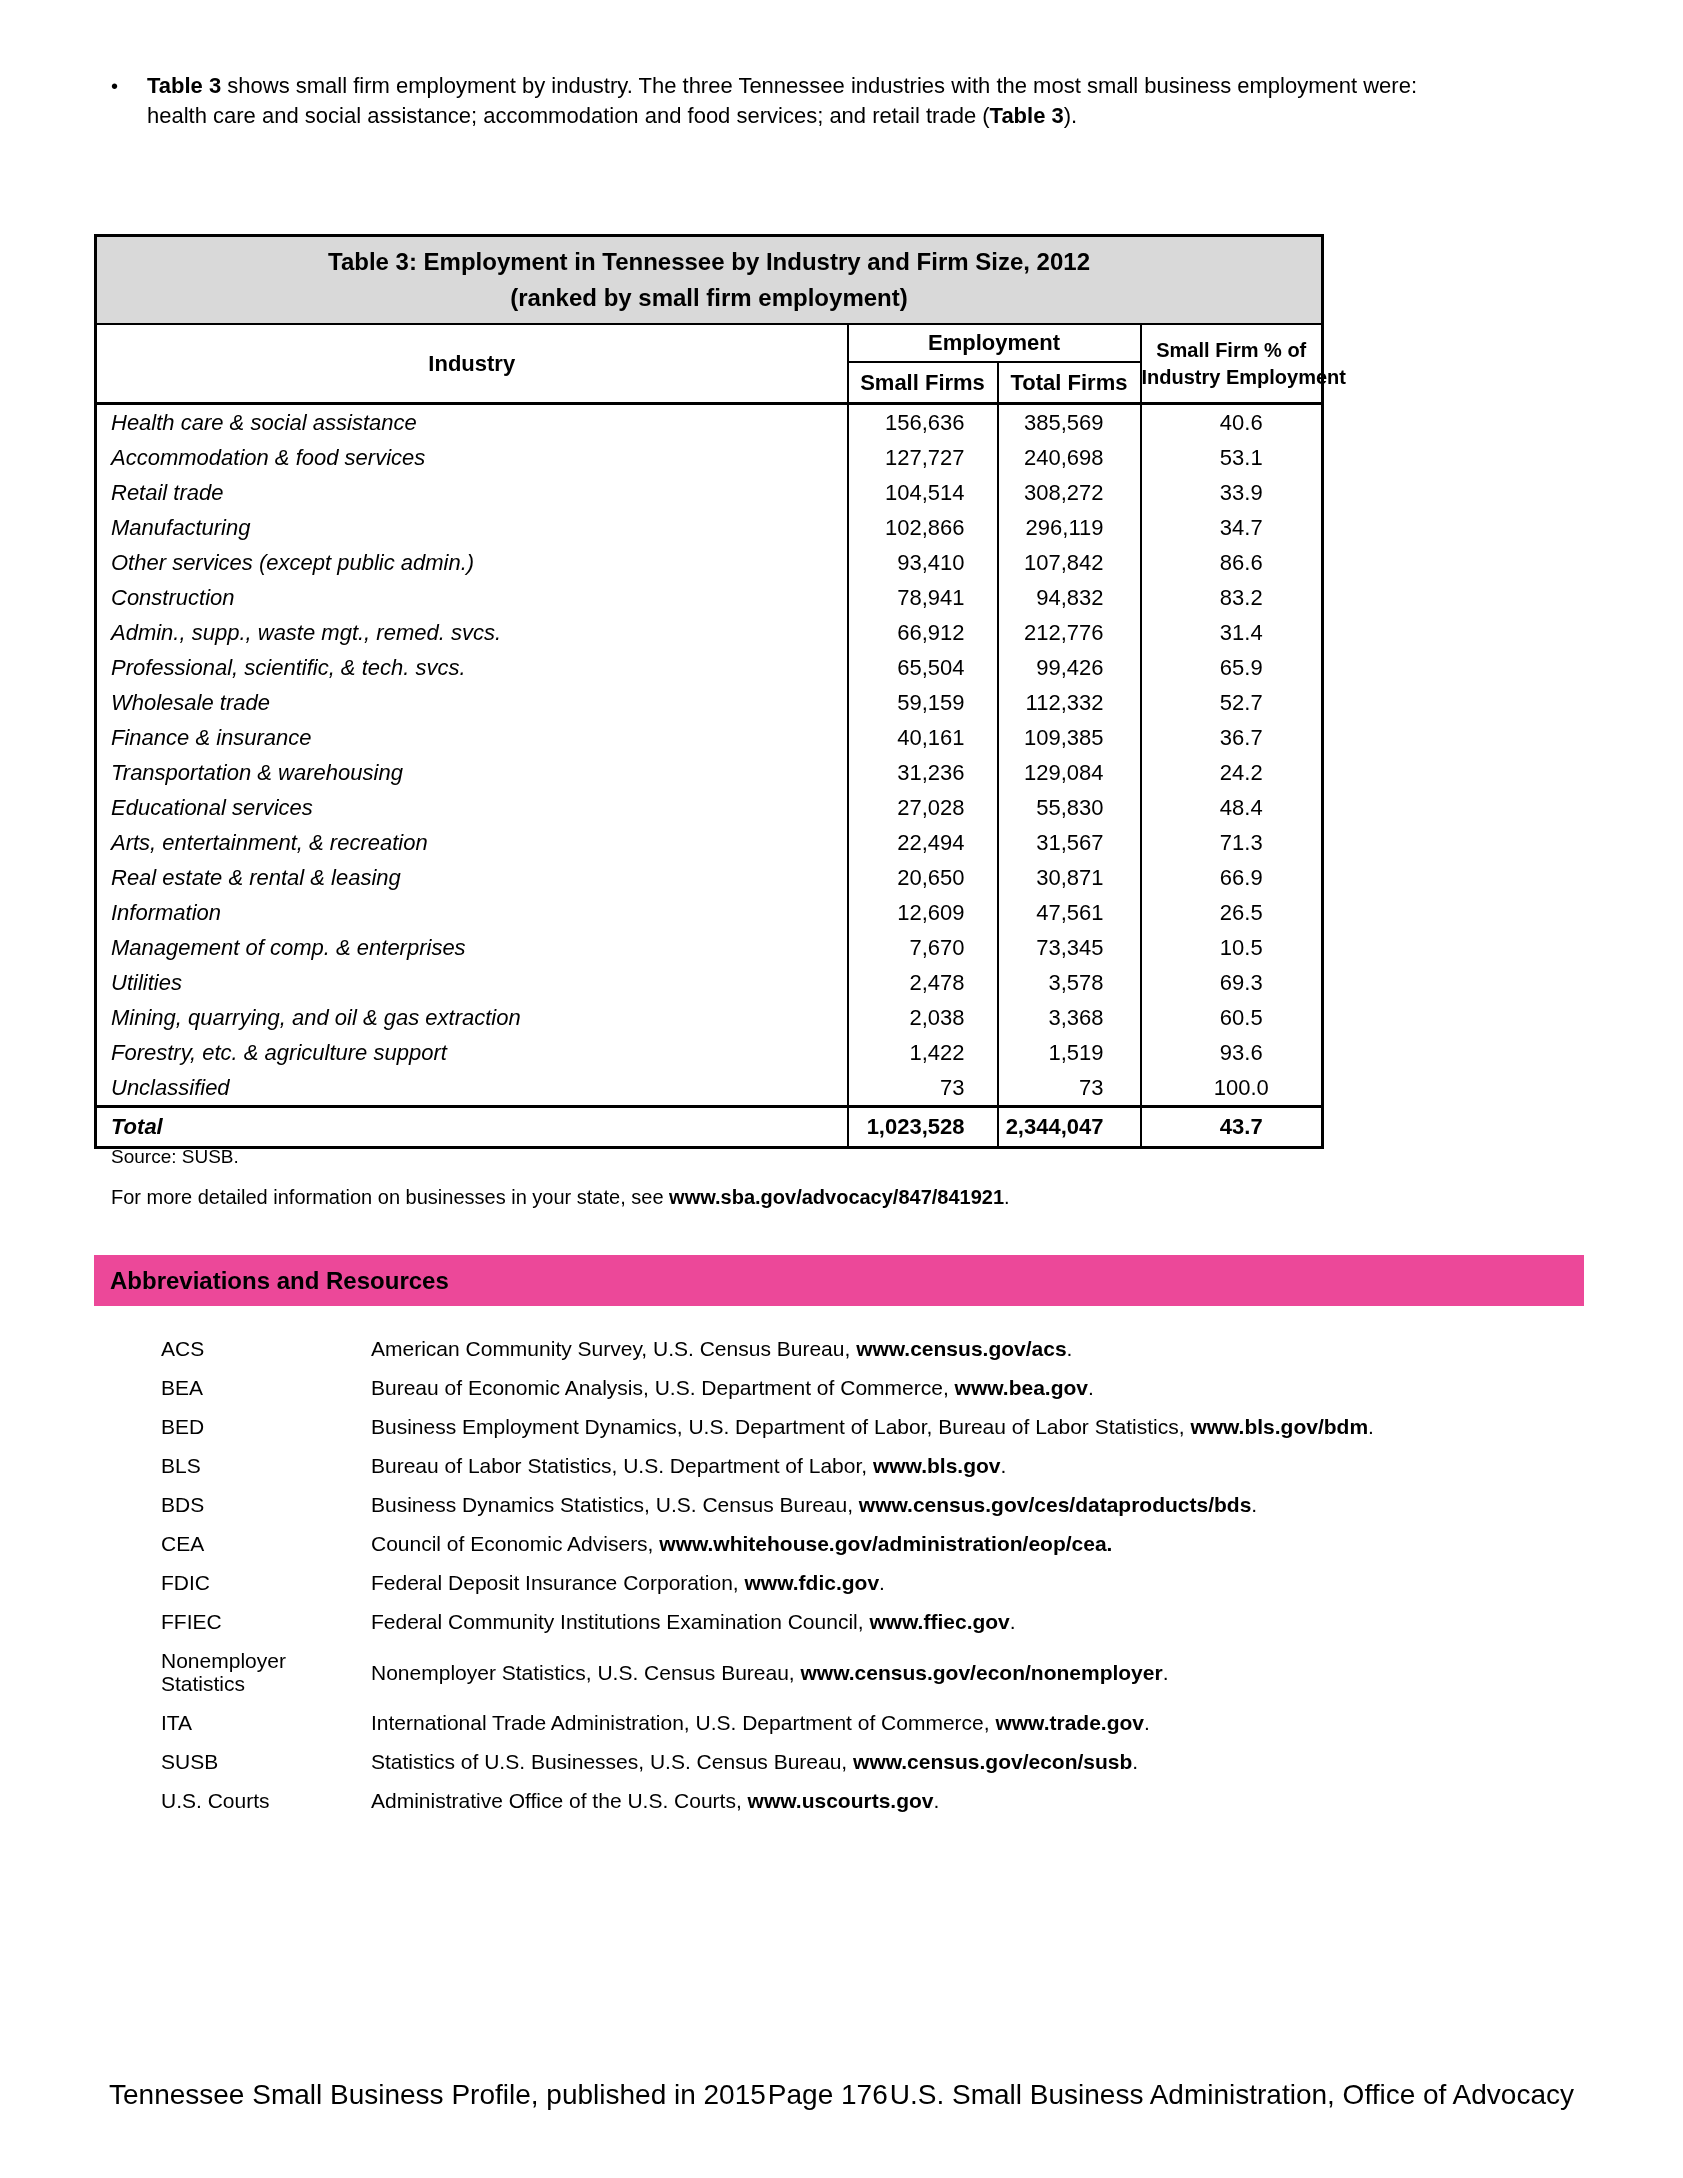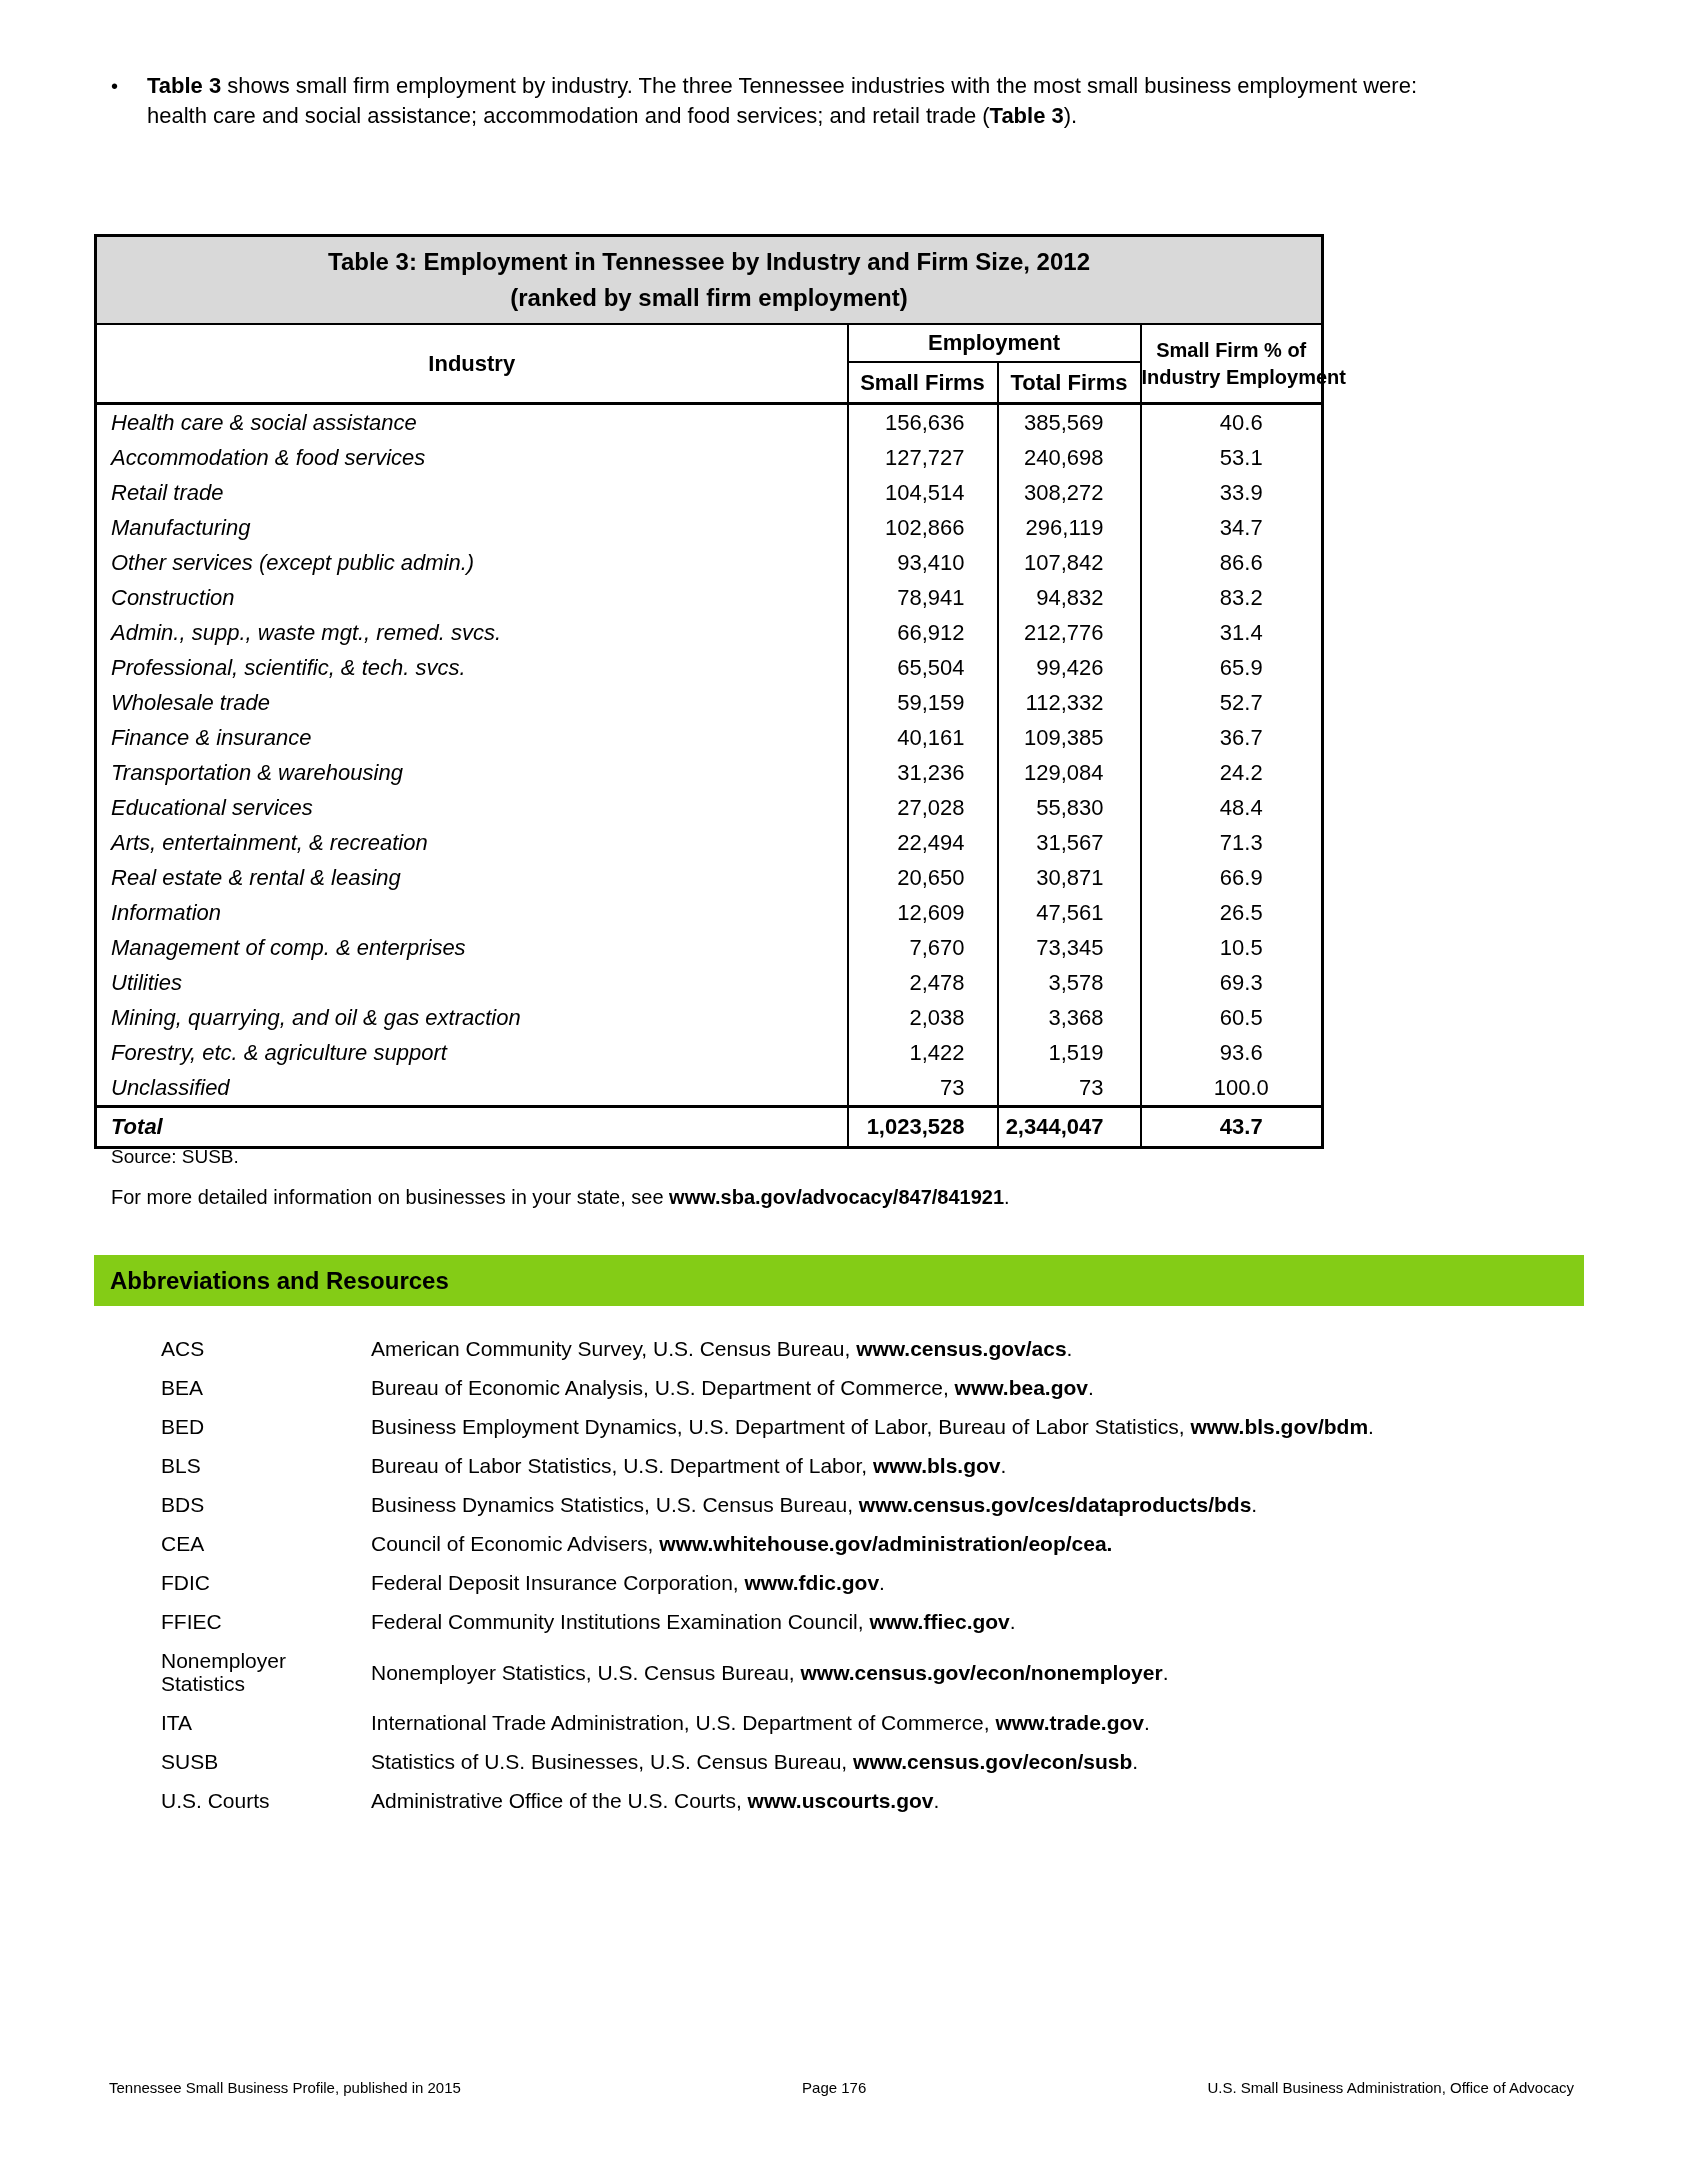--- a/index.html
+++ b/index.html
@@ -40,21 +40,21 @@
   .more-info .url{font-weight:bold;}
   
   .abbrev-band{position:absolute;top:1255px;left:94px;width:1490px;height:51px;
     font-weight:bold;font-size:24px;line-height:51px;padding-left:16px;box-sizing:border-box;}
   .abbrev-list{position:absolute;top:1337px;left:161px;width:1406px;}
   .abbrev-row{display:flex;align-items:center;margin-bottom:16px;min-height:23px;}
   .abbrev-term{flex:0 0 210px;font-size:21px;line-height:23px;white-space:pre-line;}
   .abbrev-def{font-size:21px;line-height:23px;}
   .abbrev-def .url{font-weight:bold;}
   
-  .footer{position:absolute;top:2079px;left:109px;width:1465px;display:flex;justify-content:space-between;font-size:15px;}
+  .footer{position:absolute;top:2079px;left:109px;width:1465px;display:flex;justify-content:space-between;font-size:28px;}
 </style>
 </head>
 <body>
 
 <div class="page">
 
   <div class="bullet-para">
     <span class="bullet-marker">•</span>
     <p class="bullet-text"><span data-bold="true">Table 3</span><span data-bold="false"> shows small firm employment by industry. The three Tennessee industries with the most small business employment were: health care and social assistance; accommodation and food services; and retail trade (</span><span data-bold="true">Table 3</span><span data-bold="false">).</span></p>
   </div>
@@ -215,21 +215,21 @@
         <td class="num-total">2,344,047</td>
         <td class="pct">43.7</td>
       </tr>
     </tfoot>
   </table>
 
   <p class="source-note">Source: SUSB.</p>
 
   <p class="more-info"><span>For more detailed information on businesses in your state, see </span><span class="url">www.sba.gov/advocacy/847/841921</span><span>.</span></p>
 
-  <div class="abbrev-band" style="background-color: #84cc16;">Abbreviations and Resources</div>
+  <div class="abbrev-band" style="background-color: #ec4899;">Abbreviations and Resources</div>
 
   <div class="abbrev-list">
       <div class="abbrev-row">
         <div class="abbrev-term">ACS</div>
         <div class="abbrev-def"><span>American Community Survey, U.S. Census Bureau, </span><span class="url">www.census.gov/acs</span><span>.</span></div>
       </div>
       <div class="abbrev-row">
         <div class="abbrev-term">BEA</div>
         <div class="abbrev-def"><span>Bureau of Economic Analysis, U.S. Department of Commerce, </span><span class="url">www.bea.gov</span><span>.</span></div>
       </div>

